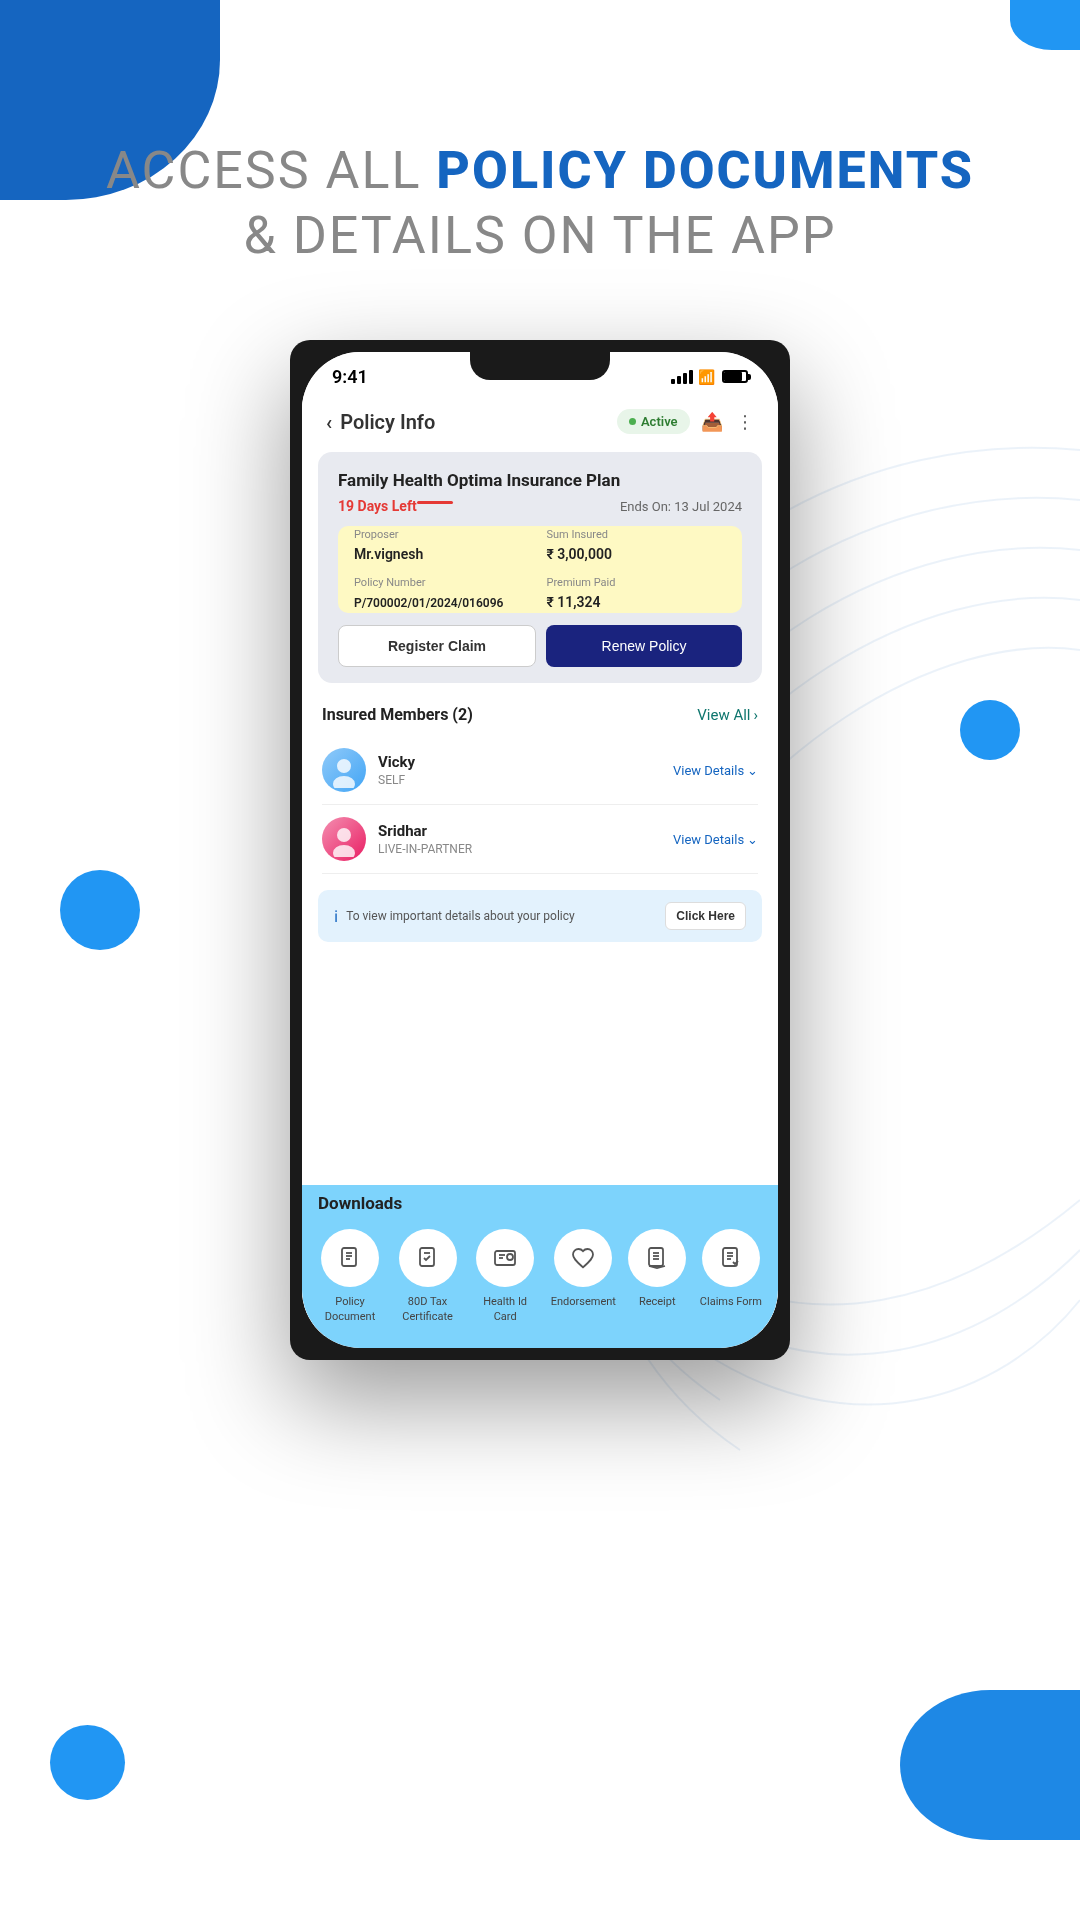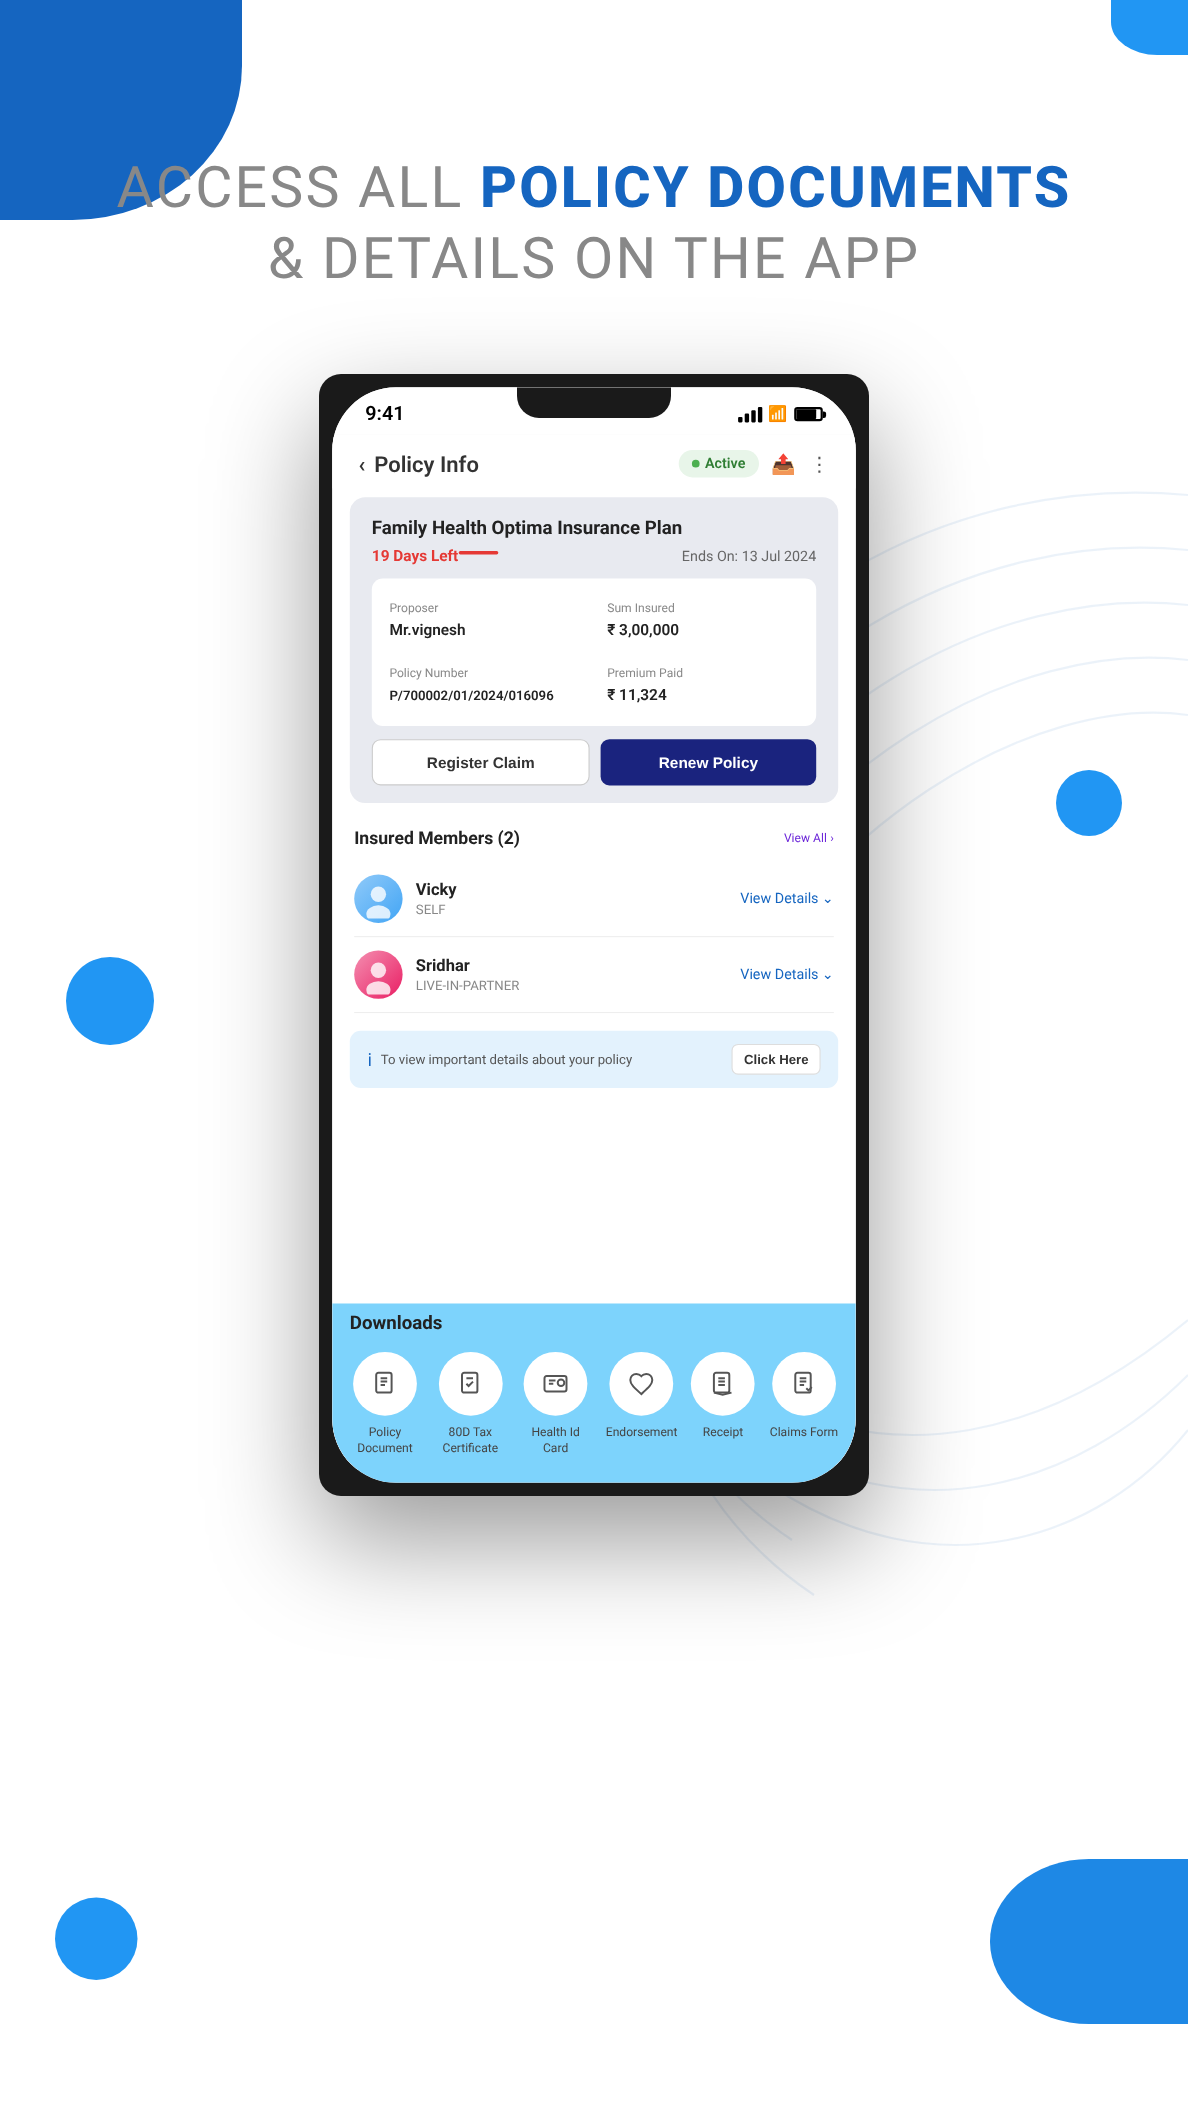--- a/index.html
+++ b/index.html
@@ -279,24 +279,24 @@
       border-radius: 2px;
     }
     .ends-on {
       font-size: 13px;
       color: #666;
     }
 
     .policy-details-grid {
       display: grid;
       grid-template-columns: 1fr 1fr;
-      gap: 24px;
-      background: #ffffff;
+      gap: 13px;
+      background: #fef9c3;
       border-radius: 10px;
-      padding: 20px 16px;
+      padding: 2px 16px;
       margin-bottom: 12px;
     }
     .detail-item label {
       font-size: 11px;
       color: #888;
       display: block;
       margin-bottom: 3px;
     }
     .detail-item span {
       font-size: 14px;
@@ -323,21 +323,21 @@
       text-align: center;
       cursor: pointer;
     }
     .btn-filled {
       flex: 1;
       padding: 12px;
       border: none;
       background: #1a237e;
       border-radius: 8px;
       font-size: 14px;
-      font-weight: 700;
+      font-weight: 400;
       color: #fff;
       text-align: center;
       cursor: pointer;
     }
 
     
     .members-section {
       padding: 14px 20px 6px;
     }
     .members-header {
@@ -345,22 +345,22 @@
       justify-content: space-between;
       align-items: center;
       margin-bottom: 12px;
     }
     .members-title {
       font-size: 16px;
       font-weight: 700;
       color: #222;
     }
     .view-all {
-      font-size: 11px;
-      color: #6d28d9;
+      font-size: 15px;
+      color: #0f766e;
       display: flex;
       align-items: center;
       gap: 3px;
       text-align: center;
     }
 
     .member-row {
       display: flex;
       align-items: center;
       justify-content: space-between;

